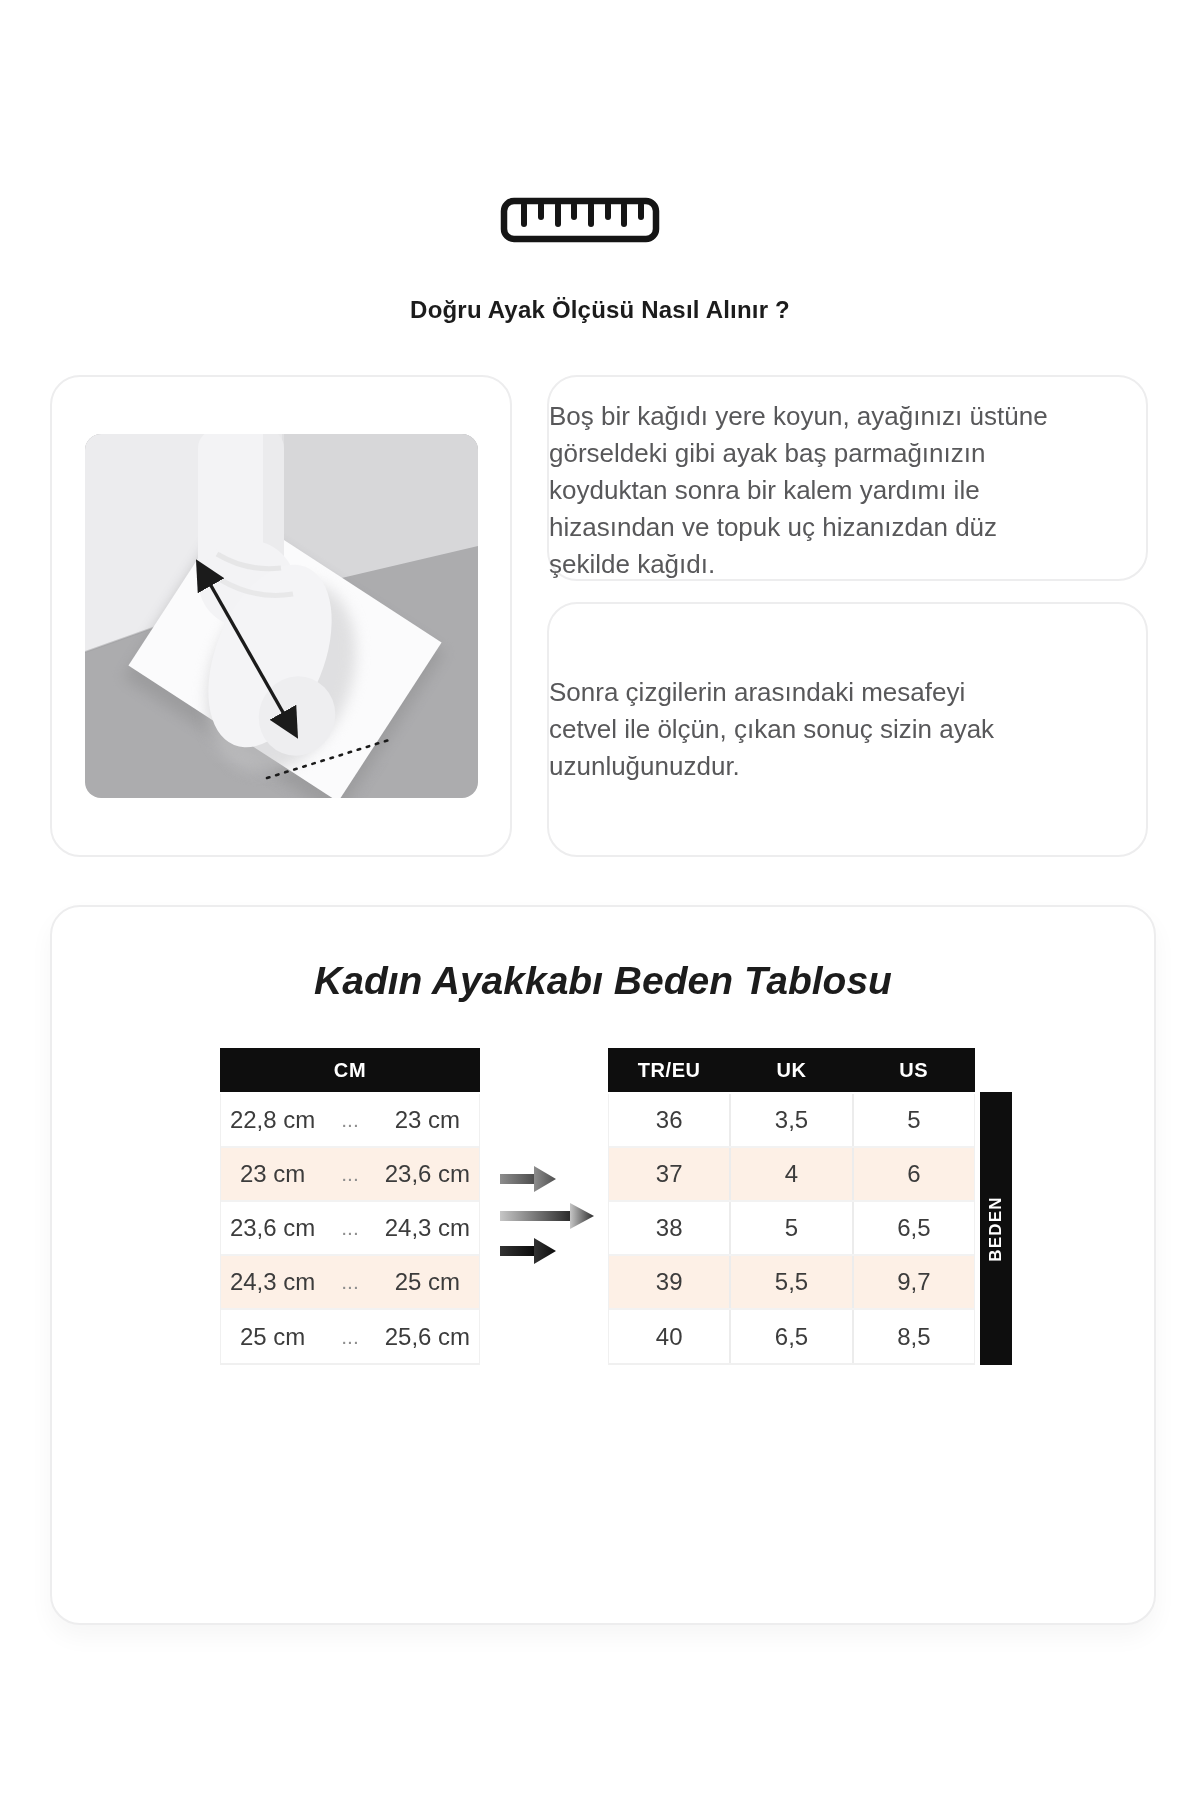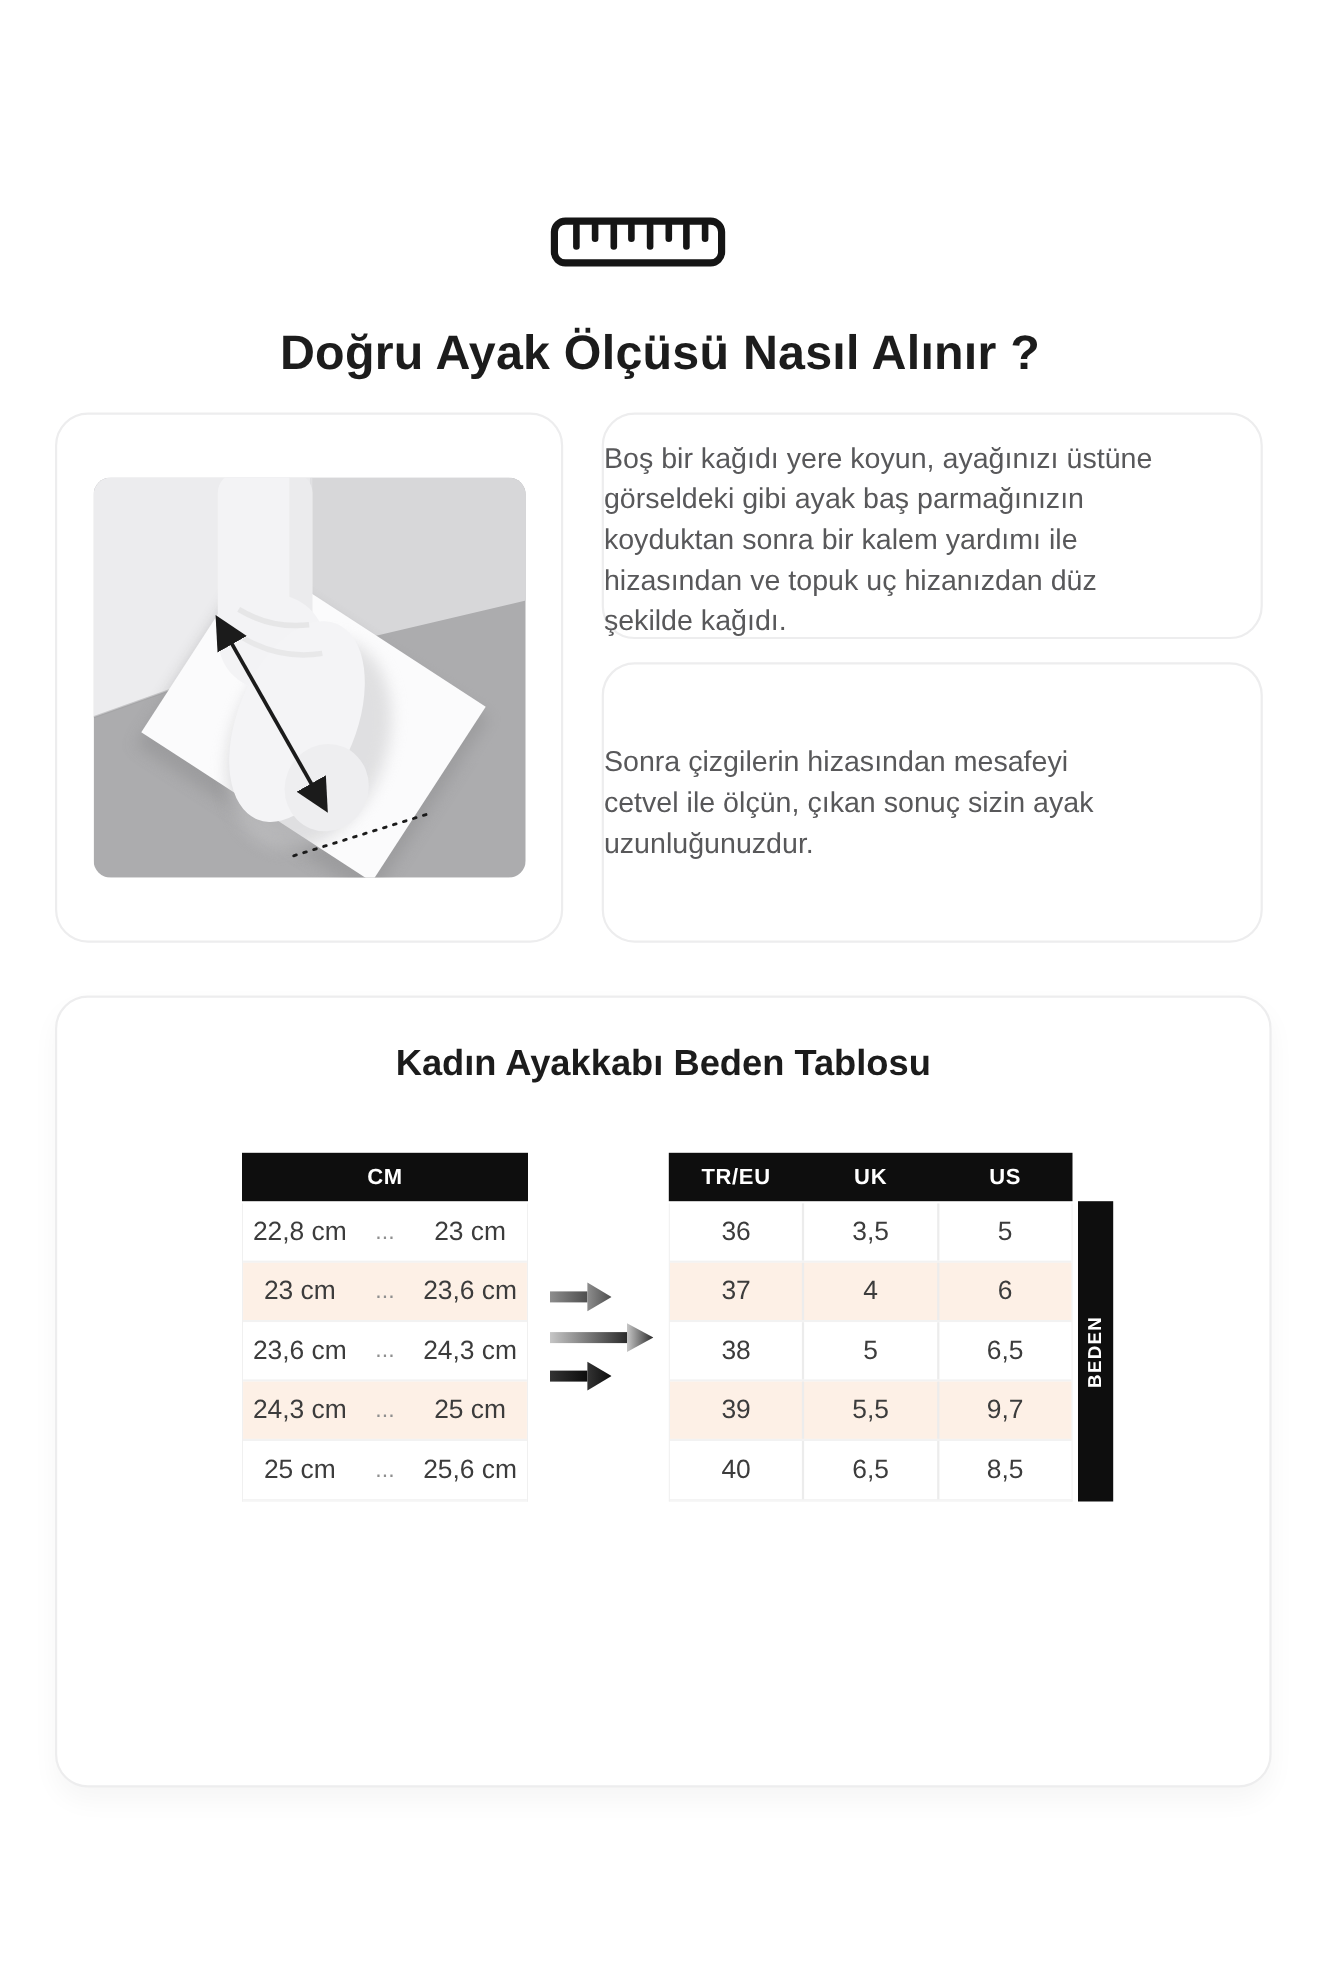--- a/index.html
+++ b/index.html
@@ -10,21 +10,21 @@
     font-family: "Liberation Sans", sans-serif;
     overflow: hidden;
   }
   .abs { position: absolute; }
 
   
   .ruler-wrap { left: 500px; top: 196px; width: 160px; height: 48px; }
   .main-title {
     left: 0; top: 296px; width: 1200px;
     text-align: center;
-    font-size: 44px; font-weight: 700; color: #1c1c1c;
+    font-size: 24px; font-weight: 700; color: #1c1c1c;
     letter-spacing: 0.2px;
   }
 
   
   .card {
     background: #ffffff;
     border: 2px solid #ededee;
     border-radius: 30px;
   }
   .card-photo { left: 50px; top: 375px; width: 462px; height: 482px;
@@ -34,22 +34,22 @@
   .card-step2 { left: 547px; top: 602px; width: 601px; height: 255px;
     display: flex; flex-direction: column; justify-content: center; }
   .step-text { padding-right: 6px;
     font-size: 26px; line-height: 37px; color: #58585a; }
   .card-step1 .step-text { padding-top: 21px; }
 
   
   .card-table { left: 50px; top: 905px; width: 1106px; height: 720px;
     box-shadow: 0 12px 24px rgba(0,0,0,0.04); }
   .table-title {
-    position: absolute; left: 0; top: 40px; width: 100%;
-    text-align: center; font-size: 33px; font-weight: 700; color: #1c1c1c;
+    position: absolute; left: 0; top: 52px; width: 100%;
+    text-align: center; font-size: 39px; font-weight: 700; color: #1c1c1c; font-style: italic;
   }
 
   .tbl { position: absolute; top: 141px; }
   .tbl-cm  { left: 141px; width: 287px; padding-left: 27px; }
   .tbl-conv{ left: 556px; width: 367px; }
 
   .tbl-head {
     height: 44px; background: #0e0e0e; margin-bottom: 2px;
     display: flex; align-items: center; justify-content: center;
     color: #ffffff; font-size: 20px; font-weight: 600; letter-spacing: 0.6px;
@@ -165,21 +165,21 @@
     <div>Boş bir kağıdı yere koyun, ayağınızı üstüne</div>
     <div>görseldeki gibi ayak baş parmağınızın</div>
     <div>koyduktan sonra bir kalem yardımı ile</div>
     <div>hizasından ve topuk uç hizanızdan düz</div>
     <div>şekilde kağıdı.</div>
   </div>
 </div>
 
 <div class="abs card card-step2">
   <div class="step-text">
-    <div>Sonra çizgilerin hizasından mesafeyi</div>
+    <div>Sonra çizgilerin arasındaki mesafeyi</div>
     <div>cetvel ile ölçün, çıkan sonuç sizin ayak</div>
     <div>uzunluğunuzdur.</div>
   </div>
 </div>
 
 <div class="abs card card-table">
   <h2 class="table-title">Kadın Ayakkabı Beden Tablosu</h2>
 
   <div class="tbl tbl-cm">
     <div class="tbl-head">CM</div>

